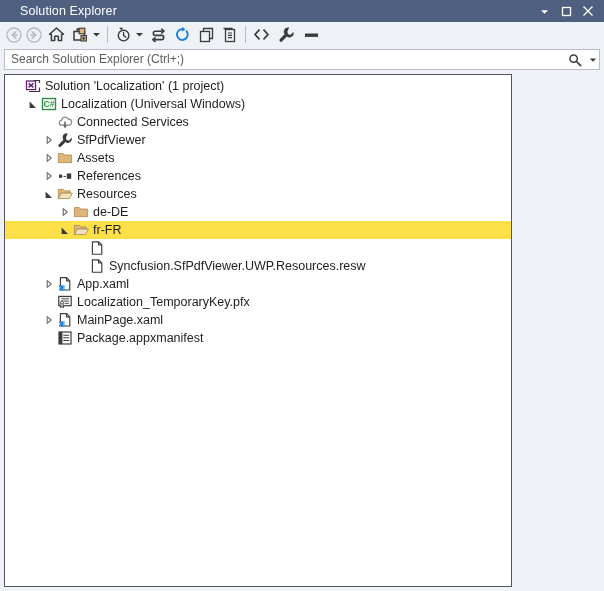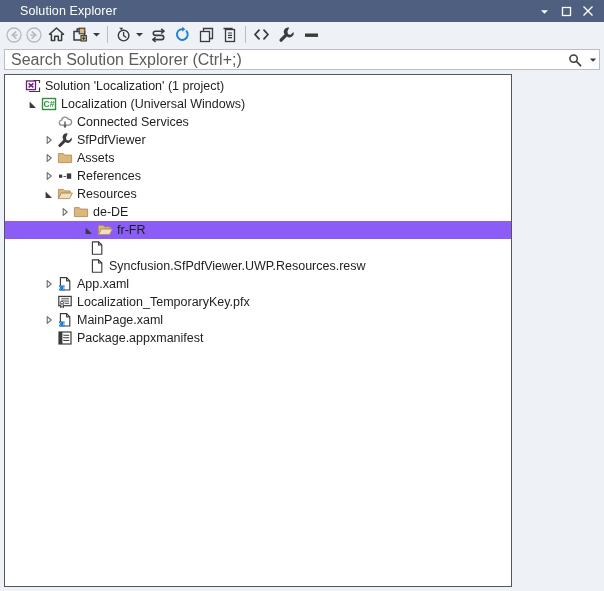--- a/index.html
+++ b/index.html
@@ -96,21 +96,21 @@
     box-sizing: border-box;
     display: flex;
     align-items: center;
   }
   .search-input {
     flex: 1 1 auto;
     border: 0;
     outline: none;
     background: transparent;
     font-family: "Liberation Sans", sans-serif;
-    font-size: 16px;
+    font-size: 12px;
     color: #5c5c5c;
     padding-left: 6px;
     height: 19px;
     line-height: 19px;
   }
   .search-input::placeholder { color:#5c5c5c; opacity:1; }
   .search-icon-wrap {
     width: 24px;
     height: 19px;
     display: flex;
@@ -141,22 +141,21 @@
     padding-top: 2px;
   }
   .row {
     position: relative;
     height: 18px;
     display: flex;
     align-items: center;
     white-space: nowrap;
   }
   .row.selected {
-    background: #8b5cf6;
-    padding-left: 24px;
+    background: #fde047;
   }
   .twisty {
     width: 16px;
     height: 18px;
     display: flex;
     align-items: center;
     justify-content: center;
     flex: 0 0 16px;
   }
   .twisty svg { display:block; }

